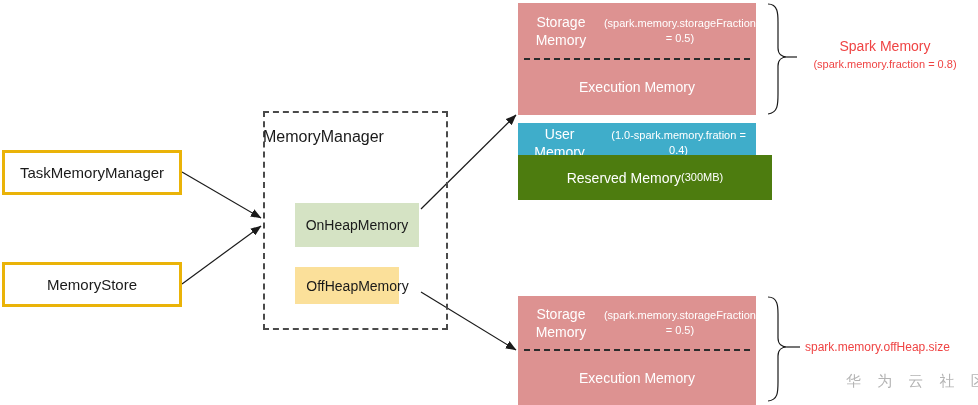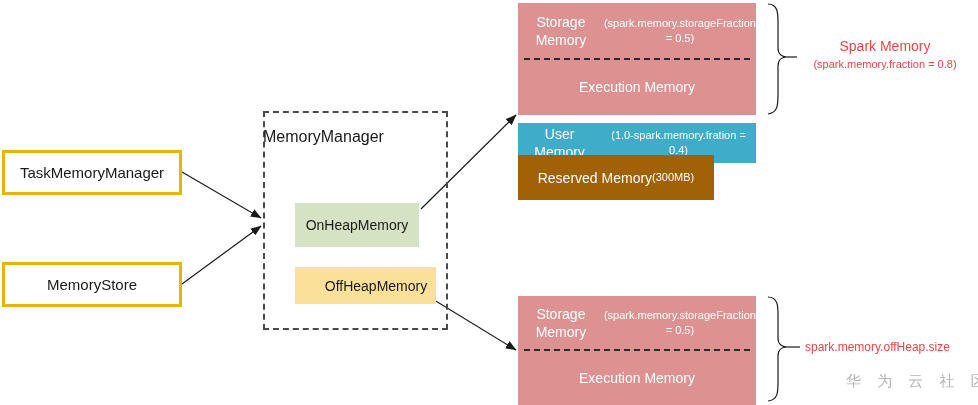--- a/index.html
+++ b/index.html
@@ -68,21 +68,21 @@
     justify-content: center;
     font-size: 14px;
     color: #1a1a1a;
   }
   #on-heap-memory-box {
     left: 295px; top: 183px; width: 124px; height: 44px;
     background: #d5e3c4;
     margin-top: 20px;
   }
   #off-heap-memory-box {
-    left: 295px; top: 267px; width: 141px; height: 37px;
+    left: 295px; top: 267px; width: 104px; height: 37px;
     background: #fbe09a;
     padding-left: 21px;
   }
 
   
   .stack-block {
     position: absolute;
     box-sizing: border-box;
     display: flex;
     flex-direction: row;
@@ -117,22 +117,22 @@
     position: absolute;
     left: 524px; top: 58px; width: 226px;
     border-top: 2px dashed #2b2b2b;
   }
   #user-memory-block {
     left: 518px; top: 115px; width: 238px; height: 40px;
     background: #3fadca;
     margin-top: 8px;
   }
   #reserved-memory-block {
-    left: 518px; top: 155px; width: 196px; height: 45px;
-    background: #a16207;
+    left: 518px; top: 155px; width: 254px; height: 45px;
+    background: #4d7c0f;
   }
 
   
   #offheap-spark-memory-block {
     left: 518px; top: 296px; width: 238px; height: 109px;
     background: #dd9291;
   }
   #offheap-storage-memory {
     position: absolute;
     left: 518px; top: 296px; width: 238px; height: 54px;

